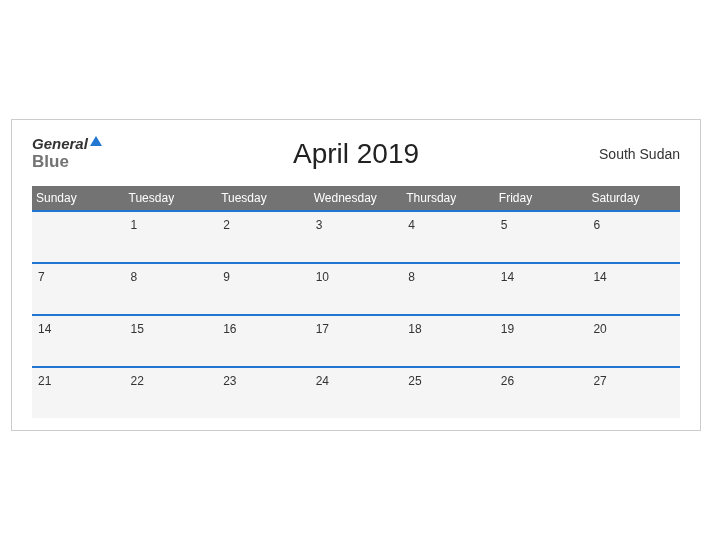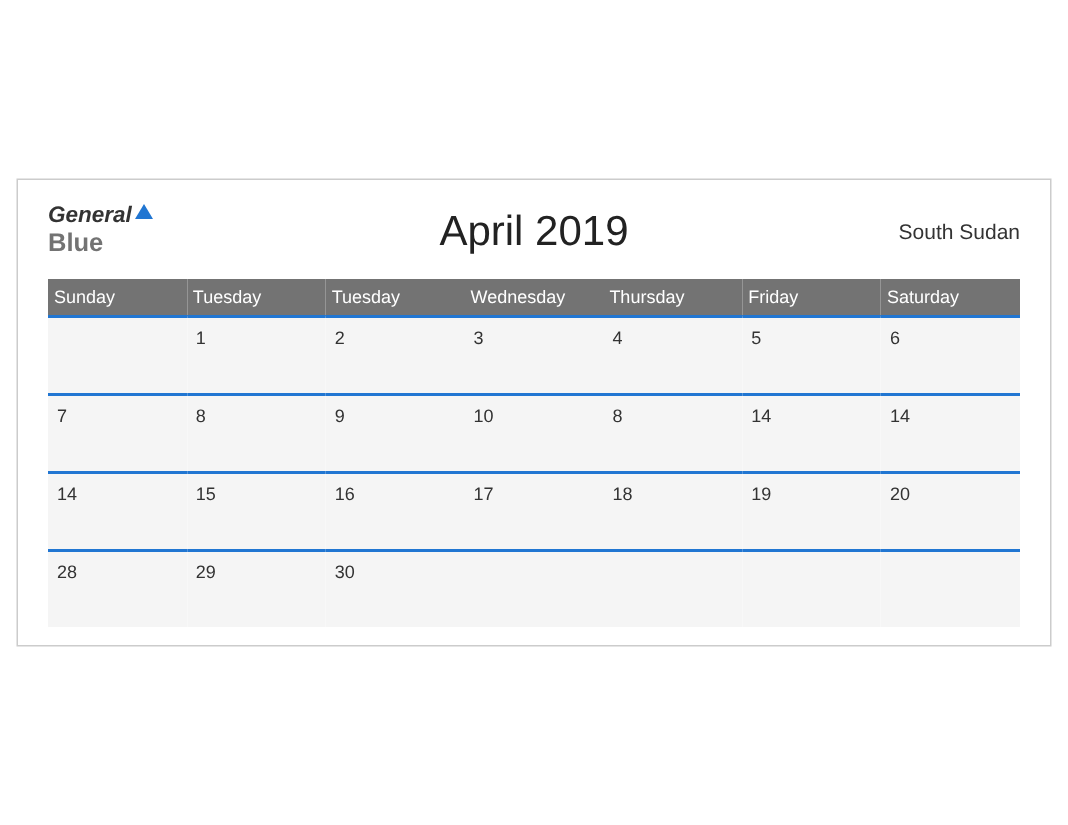--- a/index.html
+++ b/index.html
@@ -149,23 +149,23 @@
         <tr>
           <td><span class="day-num">14</span></td>
           <td><span class="day-num">15</span></td>
           <td><span class="day-num">16</span></td>
           <td><span class="day-num">17</span></td>
           <td><span class="day-num">18</span></td>
           <td><span class="day-num">19</span></td>
           <td><span class="day-num">20</span></td>
         </tr>
         <tr>
-          <td><span class="day-num">28</span></td>
-          <td><span class="day-num">29</span></td>
-          <td><span class="day-num">30</span></td>
-          <td></td>
-          <td></td>
-          <td></td>
-          <td></td>
+          <td><span class="day-num">21</span></td>
+          <td><span class="day-num">22</span></td>
+          <td><span class="day-num">23</span></td>
+          <td><span class="day-num">24</span></td>
+          <td><span class="day-num">25</span></td>
+          <td><span class="day-num">26</span></td>
+          <td><span class="day-num">27</span></td>
         </tr>
       </tbody>
   </table>
 </div>
 
 </body></html>

